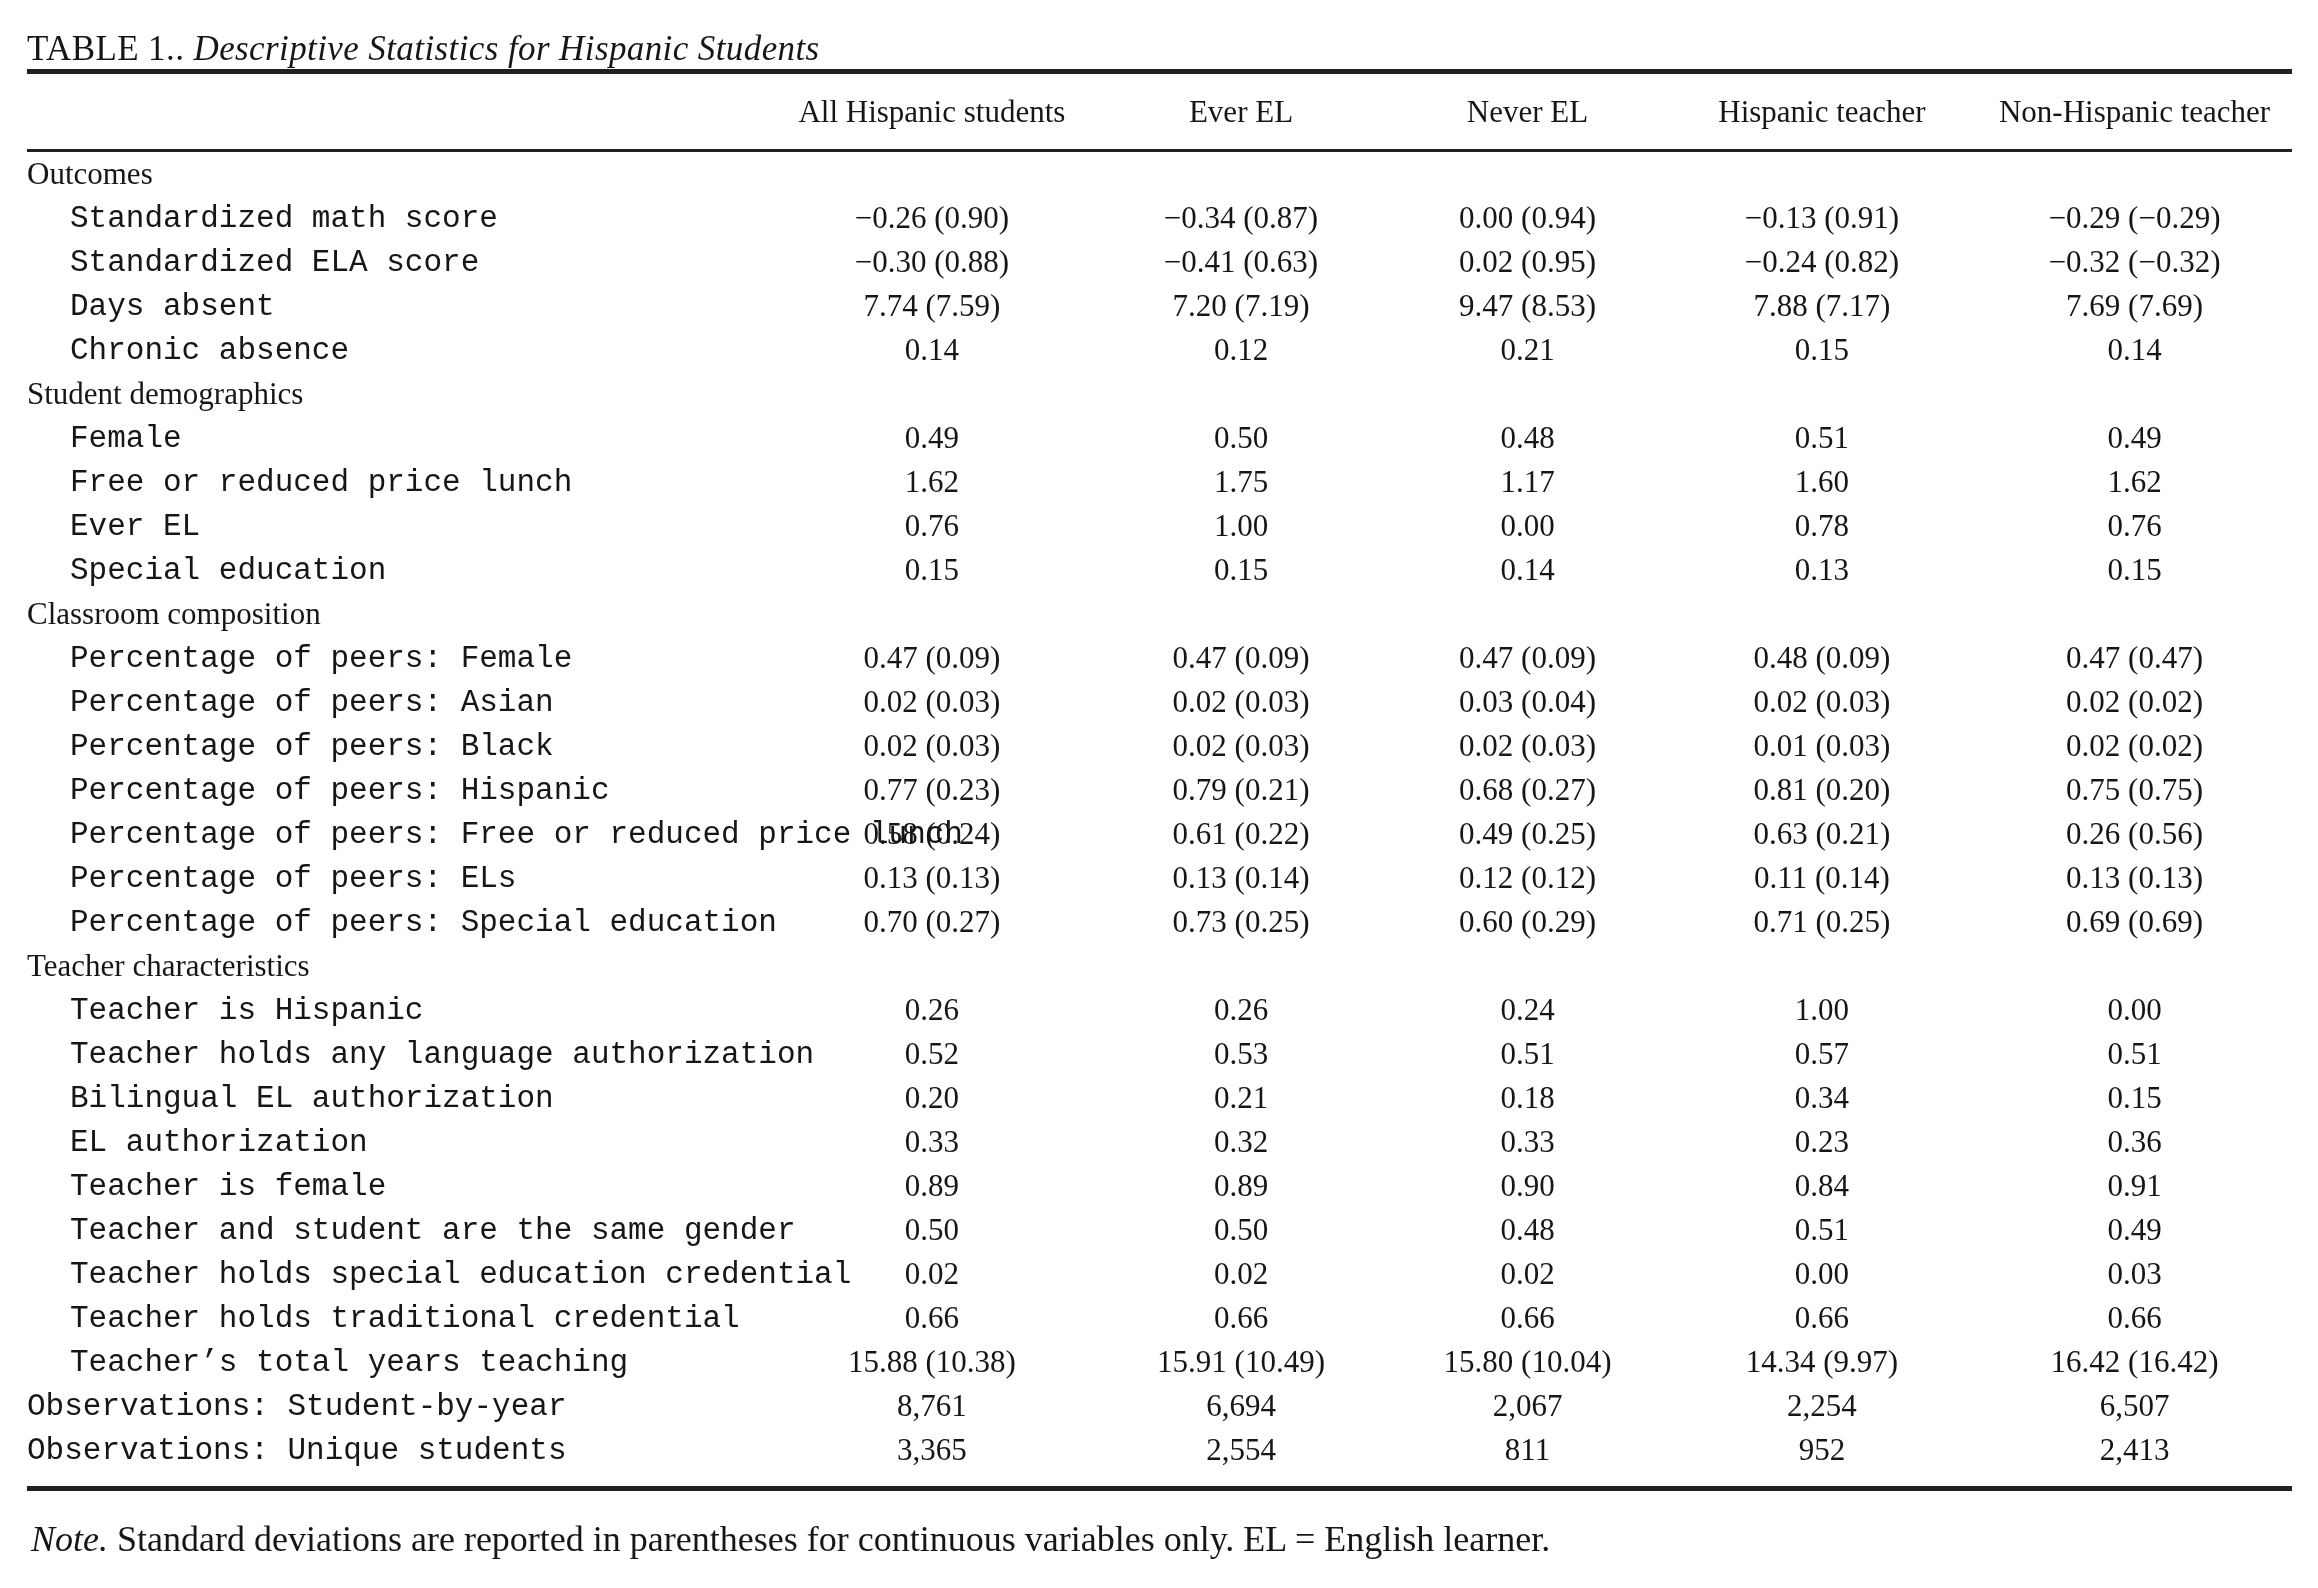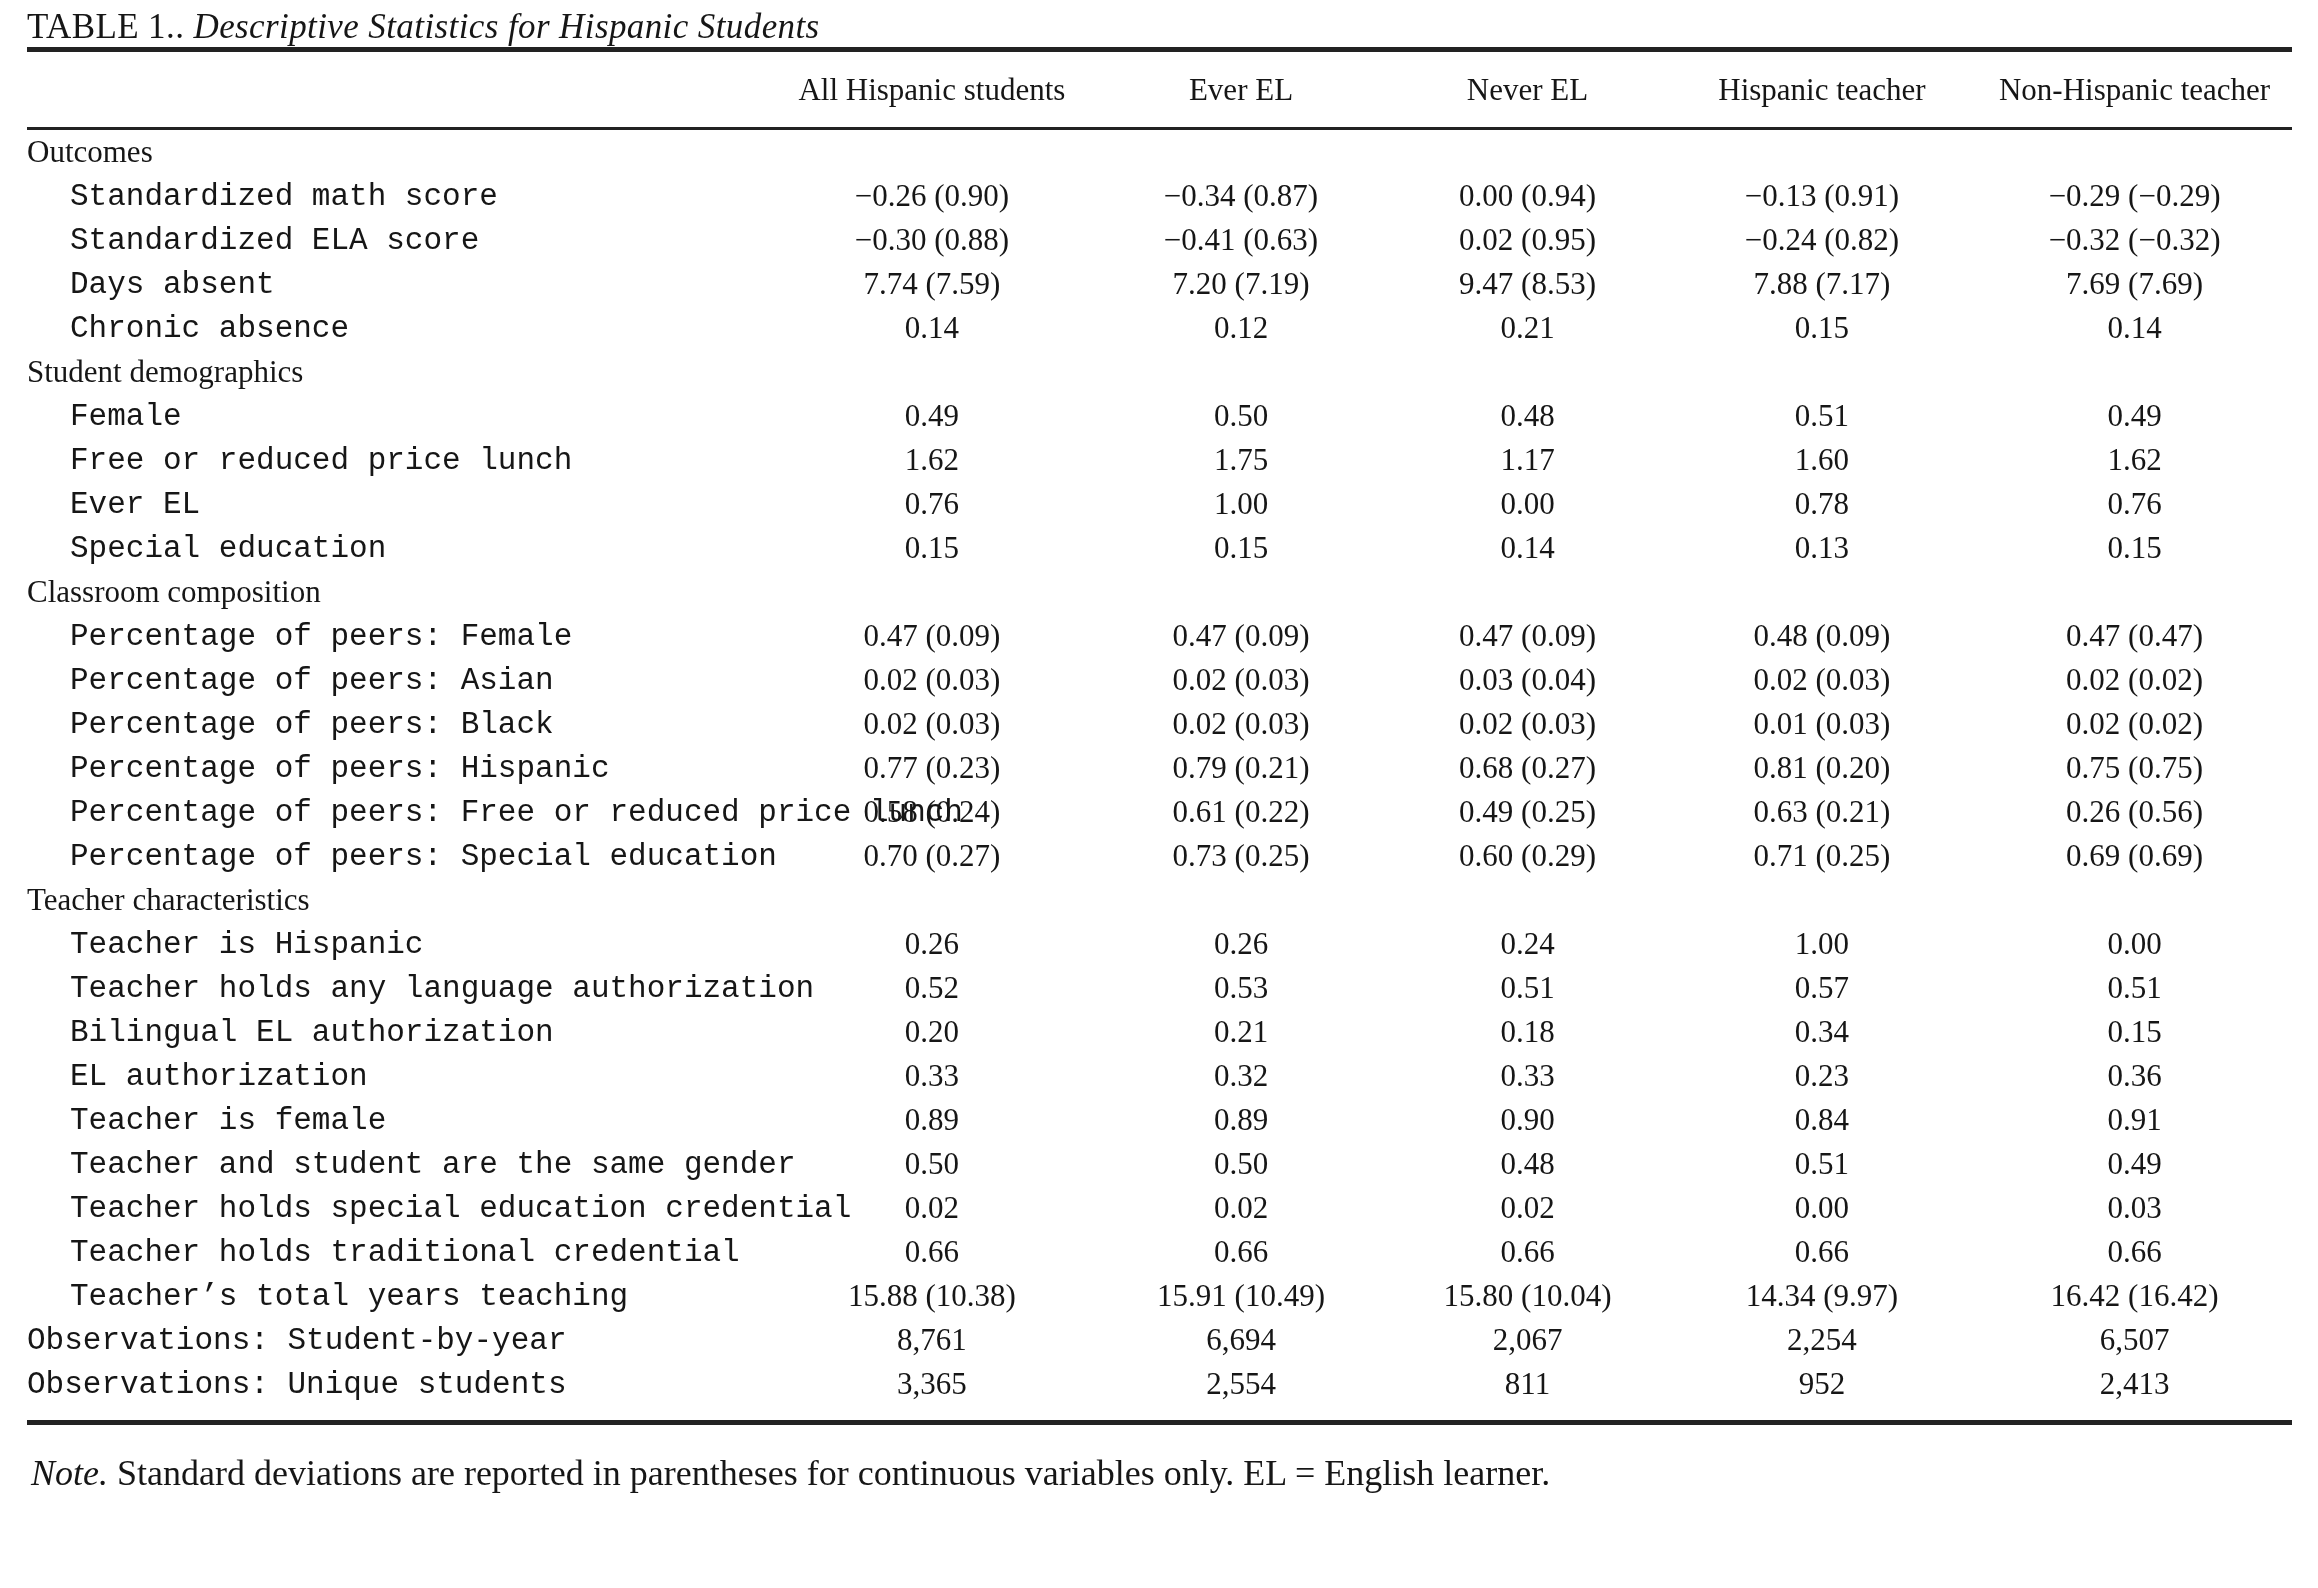--- a/index.html
+++ b/index.html
@@ -4,21 +4,21 @@
 <style>
   html, body { margin: 0; padding: 0; }
   body {
     width: 2319px;
     height: 1588px;
     background: #ffffff;
     color: #161616;
     font-family: "Liberation Serif", "DejaVu Serif", serif;
     overflow: hidden;
   }
-  .page { padding: 7px 27px 0 27px; }
+  .page { padding: 29px 27px 0 27px; }
 
   .title-line {
     font-size: 35px;
     letter-spacing: 0.4px;
     white-space: nowrap;
   }
   .title-caption { font-style: italic; }
 
   .table-wrap {
     border-top: 5.3px solid #222222;
@@ -199,20 +199,28 @@
           </tr>
           <tr>
             <td class="label-cell indent">Percentage of peers: Free or reduced price lunch</td>
             <td class="value-cell">0.58 (0.24)</td>
             <td class="value-cell">0.61 (0.22)</td>
             <td class="value-cell">0.49 (0.25)</td>
             <td class="value-cell">0.63 (0.21)</td>
             <td class="value-cell">0.26 (0.56)</td>
           </tr>
           <tr>
+            <td class="label-cell indent">Percentage of peers: ELs</td>
+            <td class="value-cell">0.13 (0.13)</td>
+            <td class="value-cell">0.13 (0.14)</td>
+            <td class="value-cell">0.12 (0.12)</td>
+            <td class="value-cell">0.11 (0.14)</td>
+            <td class="value-cell">0.13 (0.13)</td>
+          </tr>
+          <tr>
             <td class="label-cell indent">Percentage of peers: Special education</td>
             <td class="value-cell">0.70 (0.27)</td>
             <td class="value-cell">0.73 (0.25)</td>
             <td class="value-cell">0.60 (0.29)</td>
             <td class="value-cell">0.71 (0.25)</td>
             <td class="value-cell">0.69 (0.69)</td>
           </tr>
           <tr>
             <td colspan="6" class="section-cell">Teacher characteristics</td>
           </tr>

